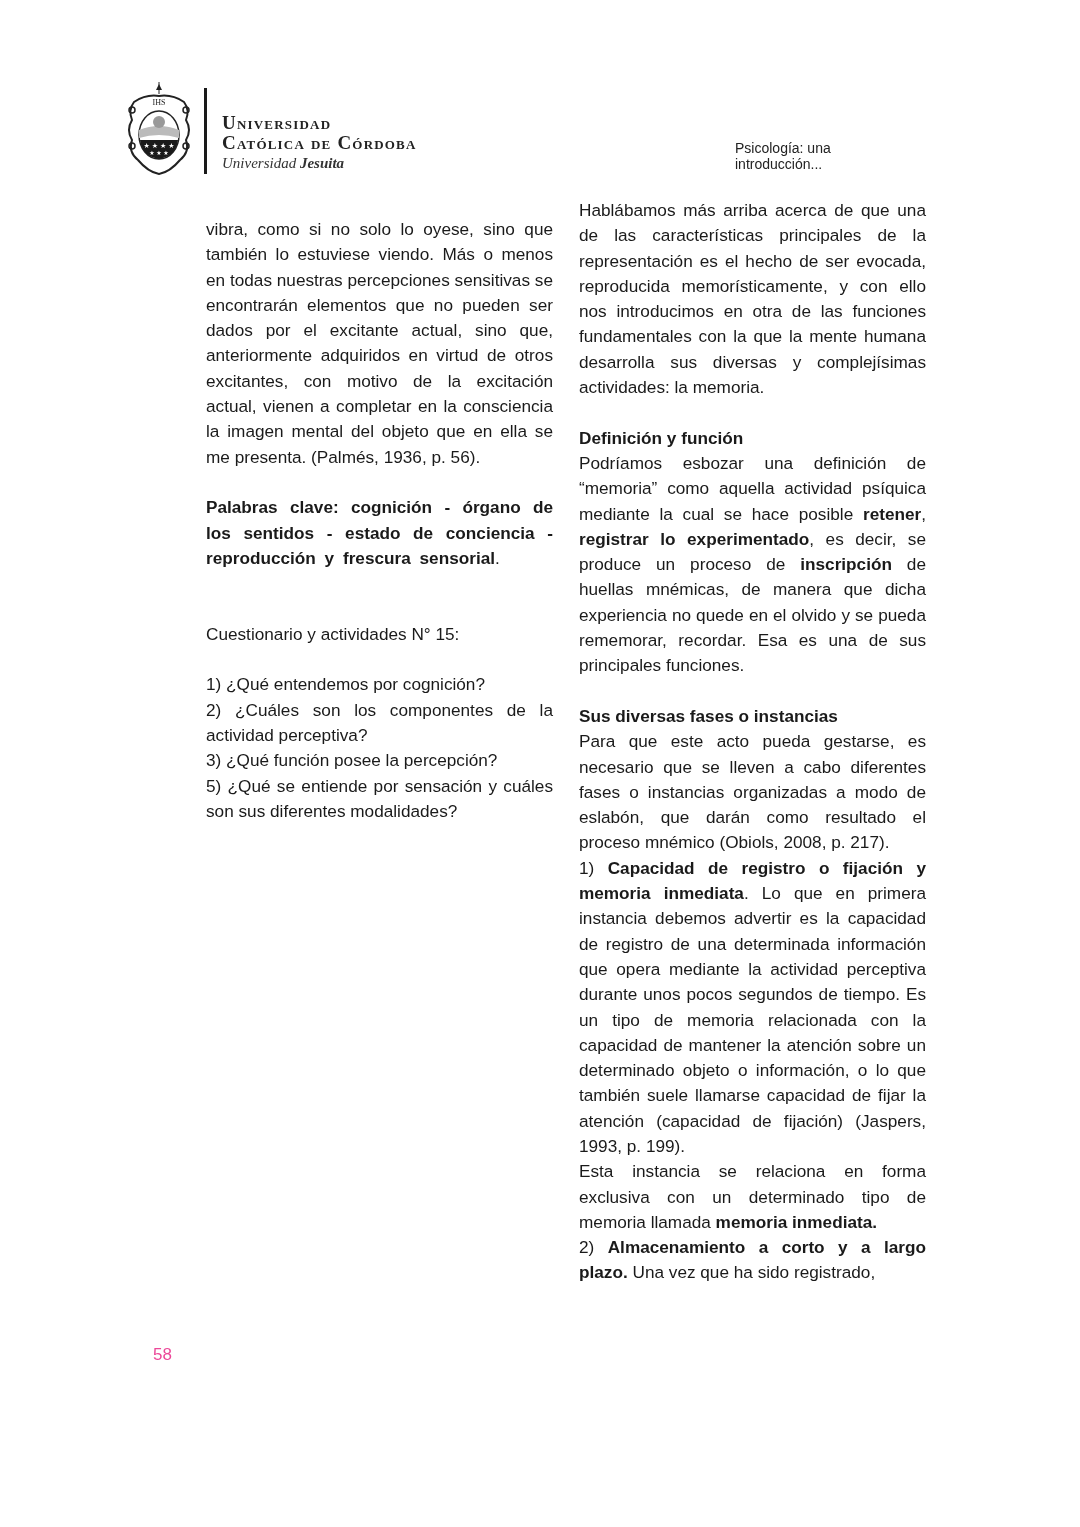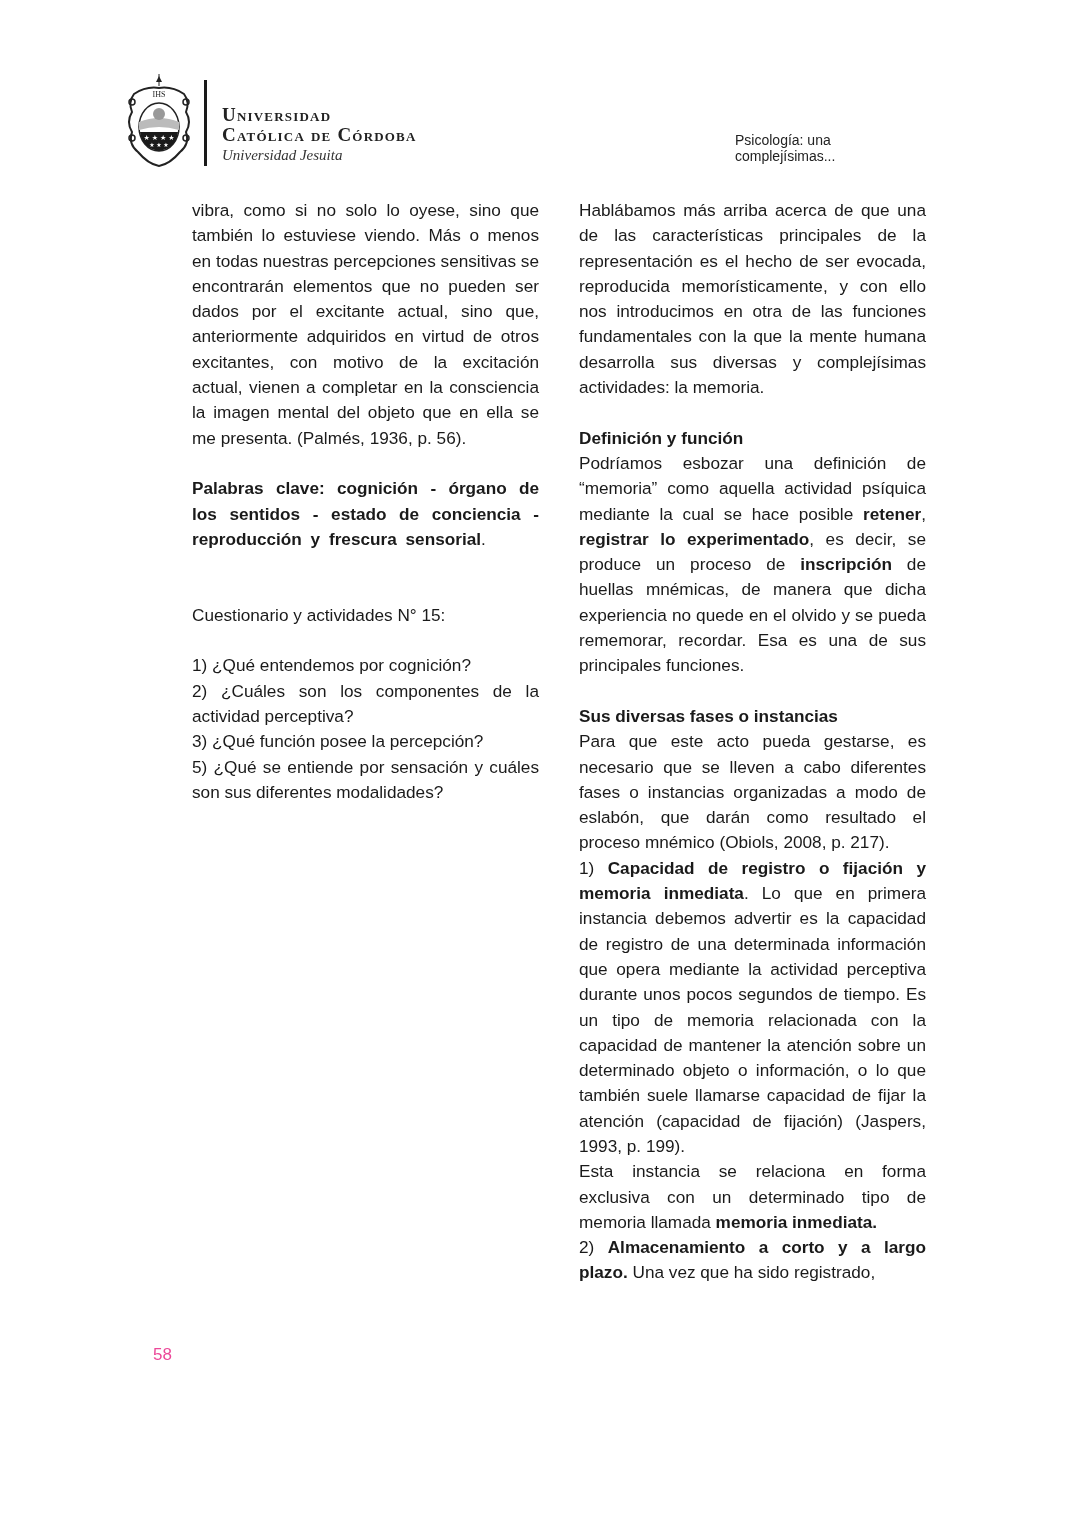--- a/index.html
+++ b/index.html
@@ -1,30 +1,30 @@
 <!DOCTYPE html>
 <html><head>
 <meta charset="utf-8">
 <style>
   html, body { margin: 0; padding: 0; background: #ffffff; }
   body { width: 1080px; height: 1527px; position: relative; overflow: hidden;
          font-family: "Liberation Sans", sans-serif; color: #1a1a1a; }
-  .header { position: absolute; left: 0; top: 4px; width: 902px; height: 180px; }
+  .header { position: absolute; left: 0; top: 12px; width: 902px; height: 180px; }
   .crest { position: absolute; left: 124px; top: 68px; width: 70px; height: 96px; }
   .vline { position: absolute; left: 204px; top: 76px; width: 3px; height: 86px; background: #1a1a1a; }
   .uni-name { position: absolute; left: 222px; top: 101px; font-family: "Liberation Serif", serif;
               color: #222; line-height: 20px; }
   .uni-line { font-size: 17px; letter-spacing: 1.2px; font-variant: small-caps; font-weight: bold; display: block; }
   .uni-line.big { font-size: 19px; }
   .uni-sub { font-family: "Liberation Serif", serif; font-style: italic; font-size: 15px; display: block; margin-top: 0px; color: #333; }
-  .uni-sub b { font-weight: normal; }
+  .uni-sub b { font-weight: bold; }
   .running-head { position: absolute; left: 735px; top: 128px; font-size: 14px; color: #222; }
 
   .col { position: absolute; top: 198px; width: 347px; font-size: 17.2px; line-height: 25.3px; text-align: justify; }
-  .col.left { left: 192px; }
+  .col.left { left: 206px; margin-top: 19px; }
   .col.right { left: 579px; }
   .col p { margin: 0; }
   .col .gap { height: 25.3px; }
   .col .gap2 { height: 50.6px; }
   .b { font-weight: bold; }
   .heading { font-weight: bold; }
   .kw { font-weight: bold; word-spacing: 4px; }
   .q { margin: 0; }
   .page-num { position: absolute; left: 153px; top: 1345px; font-size: 17px; color: #ec4899; }
 </style>
@@ -47,21 +47,21 @@
     <path d="M16 60 L54 60 Q52 76 35 79 Q18 76 16 60 Z" fill="#1a1a1a"></path>
     <text x="35" y="68" font-size="7" text-anchor="middle" fill="#fff">★ ★ ★ ★</text>
     <text x="35" y="75" font-size="6" text-anchor="middle" fill="#fff">★ ★ ★</text>
   </svg>
   <div class="vline"></div>
   <div class="uni-name">
     <span class="uni-line big">Universidad</span>
     <span class="uni-line big">Católica de Córdoba</span>
     <span class="uni-sub"><span>Universidad</span> <b>Jesuita</b></span>
   </div>
-  <div class="running-head">Psicología: una complejísimas...</div>
+  <div class="running-head">Psicología: una introducción...</div>
 </div>
 
 <div class="col left">
   <p>vibra, como si no solo lo oyese, sino que también lo estuviese viendo. Más o menos en todas nuestras percepciones sensitivas se encontrarán elementos que no pueden ser dados por el excitante actual, sino que, anteriormente adquiridos en virtud de otros excitantes, con motivo de la excitación actual, vienen a completar en la consciencia la imagen mental del objeto que en ella se me presenta. (Palmés, 1936, p. 56).</p>
   <div class="gap"></div>
   <p><span class="kw">Palabras clave: cognición - órgano de los sentidos - estado de conciencia - reproducción y frescura sensorial</span><span>.</span></p>
   <div class="gap2"></div>
   <p>Cuestionario y actividades N° 15:</p>
   <div class="gap"></div>
   <p class="q">1) ¿Qué entendemos por cognición?</p>

